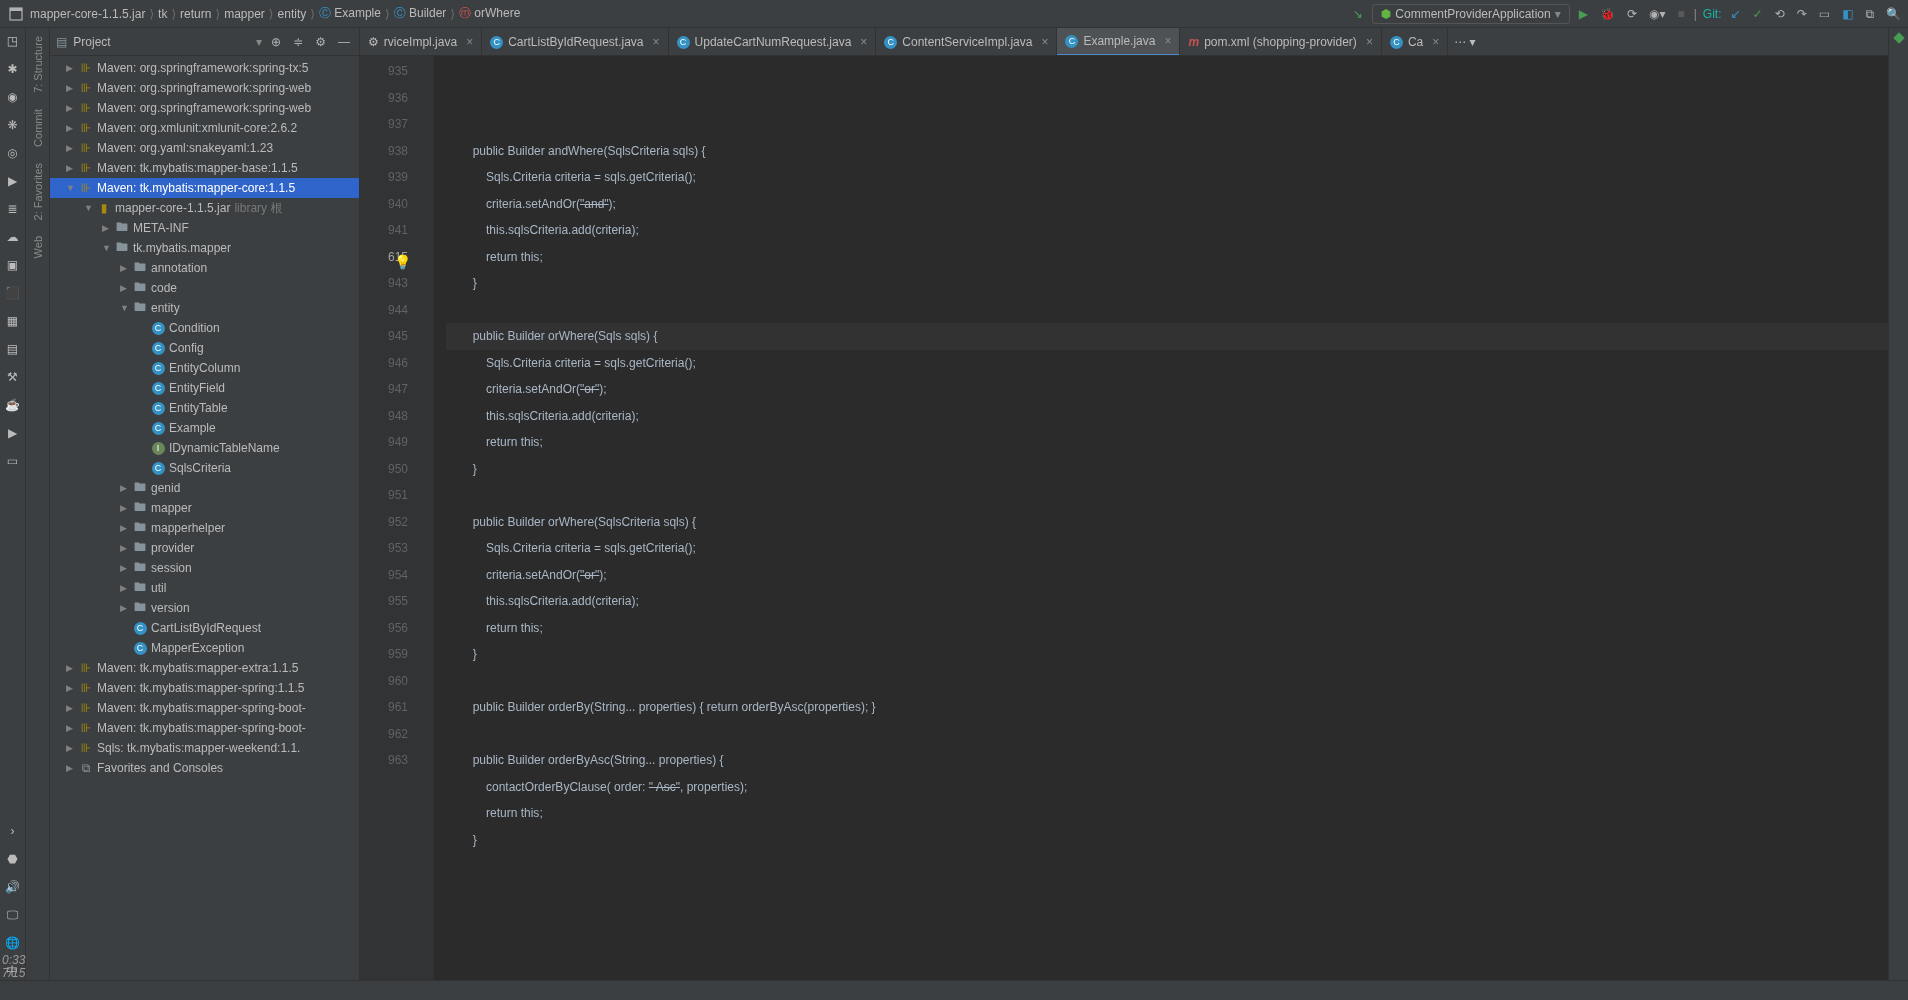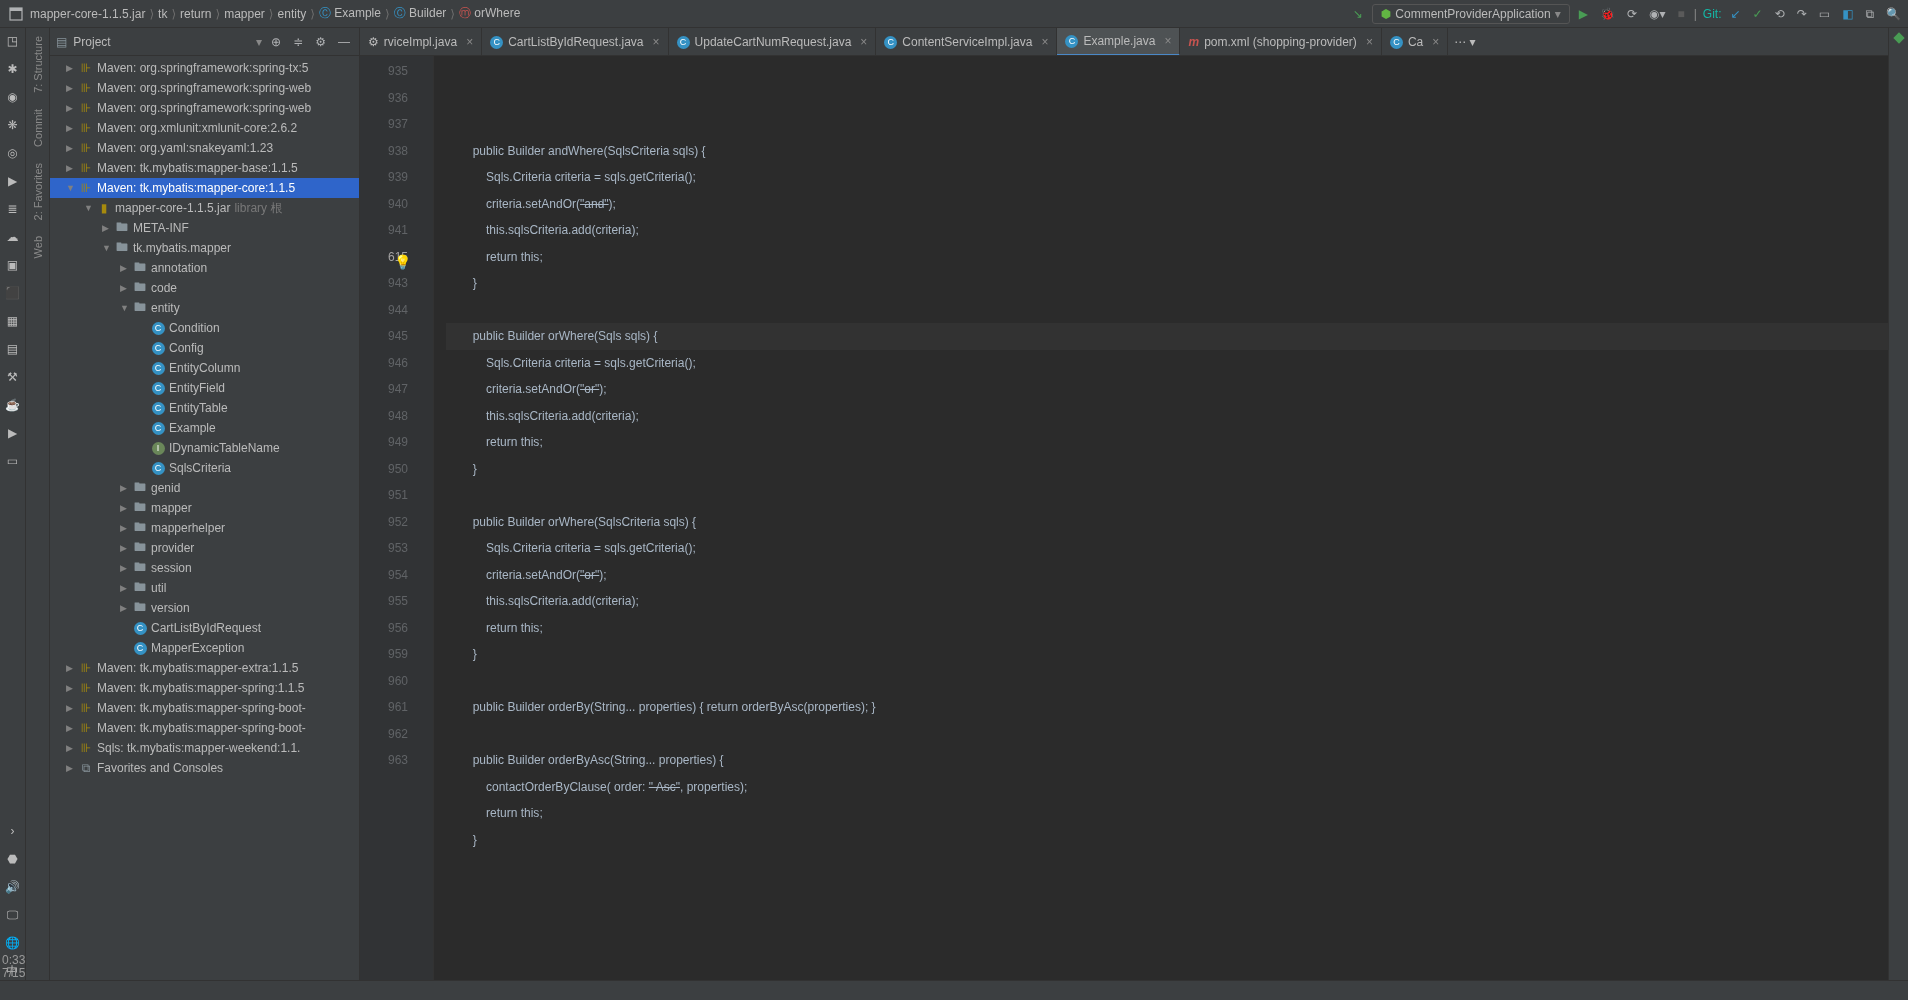--- a/index.html
+++ b/index.html
@@ -37,21 +37,21 @@
 .foldcol { width:18px; background:#313335; border-right:1px solid #323232; position:relative; }
 .code { flex:1; padding:2px 0 0 12px; line-height:26.5px; white-space:pre; color:#a9b7c6; position:relative; }
 .code .ln.cur { background:#323232; }
 .bulb { position:absolute; left:-40px; top:193px; color:#f0a732; font-size:14px; }
 .rightstrip { width:20px; background:#3c3f41; border-left:1px solid #323232; }
 .statusbar { height:20px; background:#3c3f41; border-top:1px solid #323232; display:flex; align-items:center; padding:0 6px; color:#8a8a8a; font-size:11px; gap:12px; }
 .green { color:#499c54; }
 .blue { color:#3592c4; }
 .folder-ic { color:#87939a; }
 svg { display:block; }
-.clock { position:absolute; left:2px; bottom:20px; color:#9a9a9a; font-size:11px; line-height:13px; }
+.clock { position:absolute; left:2px; bottom:20px; color:#9a9a9a; font-size:11px; line-height:13px;font-style:italic; }
 </style>
 </head>
 <body>
 
 <div class="topbar row">
   <div class="nav-icon">
     <svg width="14" height="14" viewBox="0 0 14 14">
         <rect x="1" y="1" width="12" height="12" fill="none" stroke="#afb1b3" stroke-width="1.2"></rect>
         <rect x="1" y="1" width="12" height="3" fill="#afb1b3"></rect>
       </svg>

